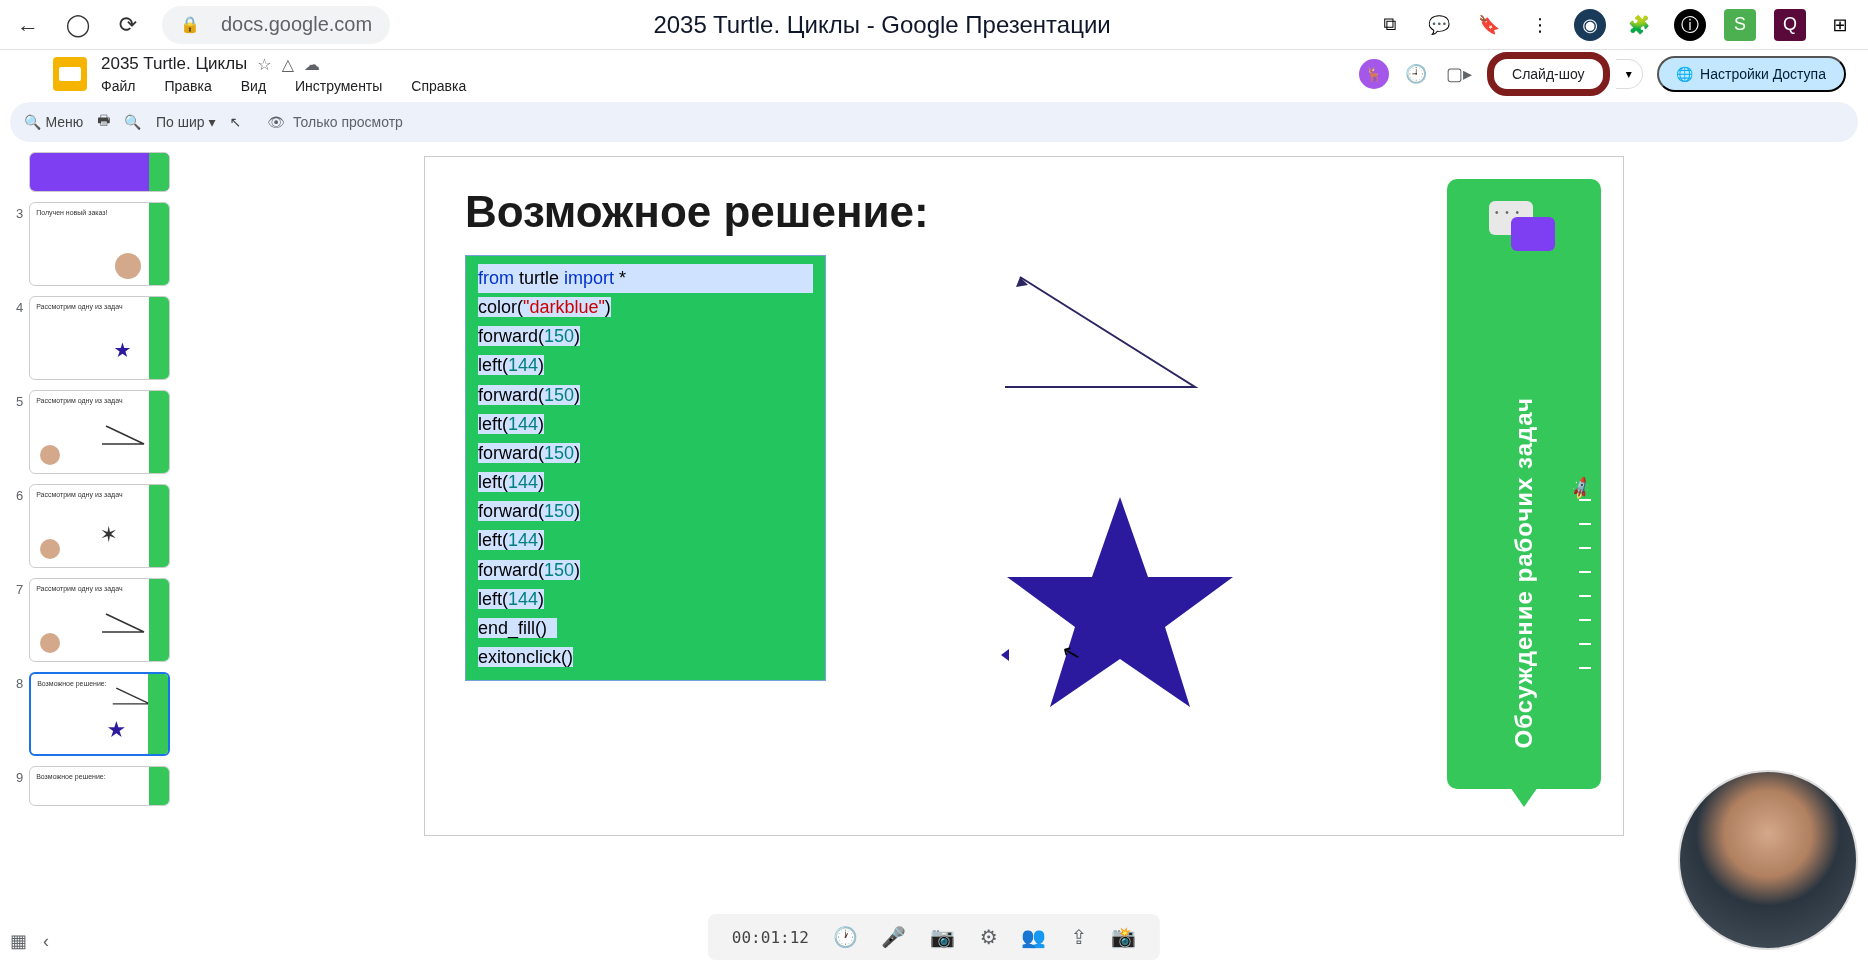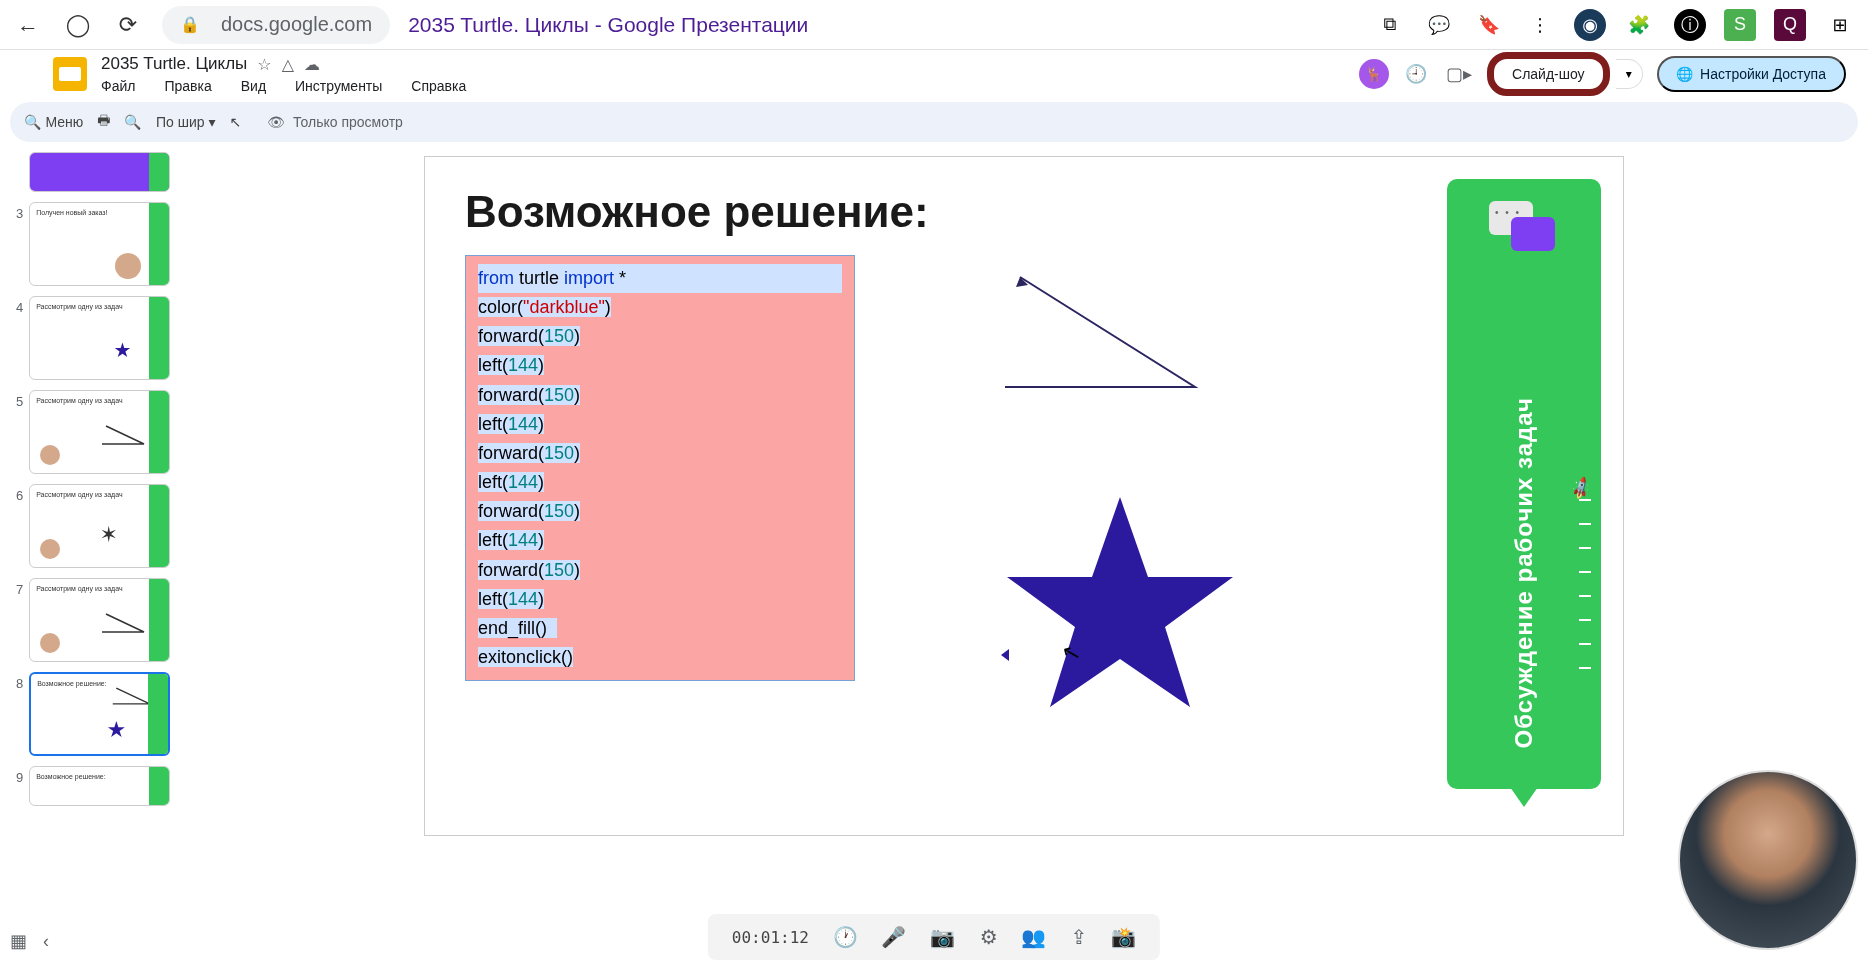--- a/index.html
+++ b/index.html
@@ -4,21 +4,21 @@
 <style>
 * { margin: 0; padding: 0; box-sizing: border-box; font-family: Arial, sans-serif; }
 body { width: 1868px; height: 960px; background: #fff; overflow: hidden; position: relative; }
 
 
 .browser-bar { height: 50px; display: flex; align-items: center; padding: 0 12px; gap: 18px; border-bottom: 1px solid #e0e0e0; }
 .nav-btn { width: 32px; height: 32px; display: flex; align-items: center; justify-content: center; font-size: 22px; color: #333; cursor: pointer; }
 .url-area { display: flex; align-items: center; gap: 10px; background: #f1f3f4; border-radius: 20px; padding: 6px 18px; height: 38px; }
 .lock { color: #5f6368; font-size: 16px; }
 .url-text { color: #5f6368; font-size: 20px; margin-left: 11px; }
-.page-title-tab { flex: 1; font-size: 21px; color: #4c1d95; }
+.page-title-tab { flex: 1; text-align: center; font-size: 24px; color: #0f172a; }
 .browser-icons { display: flex; align-items: center; gap: 18px; }
 .ext-icon { width: 32px; height: 32px; border-radius: 4px; display: flex; align-items: center; justify-content: center; font-size: 18px; }
 
 
 .app-header { height: 48px; display: flex; align-items: center; padding: 0 22px; gap: 14px; margin-left: 31px; }
 .slides-logo { width: 34px; height: 34px; background: #f5b400; border-radius: 4px; position: relative; }
 .slides-logo::after { content:""; position:absolute; left:6px; top:10px; width:22px; height:14px; background:#fff; border-radius:2px; }
 .doc-title-area { display: flex; flex-direction: column; gap: 2px; }
 .doc-title-row { display: flex; align-items: center; gap: 10px; }
 .doc-title { font-size: 17px; color: #202124; }
@@ -47,21 +47,21 @@
 .thumb-greenbar { position:absolute; right:0; top:0; width:20px; height:100%; background:#35c75a; }
 .thumb-purpletop { position:absolute; left:0; top:0; width:100%; height:40%; background:#7e3ff2; }
 .thumb-text { position:absolute; left:6px; top:6px; font-size:7px; color:#333; }
 .thumb-star { position:absolute; left:60%; top:50%; color:#2b1a9e; font-size:20px; }
 .thumb-star2 { position:absolute; left:50%; top:45%; color:#333; font-size:22px; }
 .thumb-line { position:absolute; left:50%; top:38%; width:50px; height:26px; }
 
 .canvas-area { flex: 1; display:flex; justify-content:center; padding: 10px 20px 40px; position:relative; }
 .slide { width: 1200px; height: 680px; background:#fff; border:1px solid #ccc; position:relative; padding: 30px 40px; }
 .slide-title { font-size: 44px; font-weight: 900; color:#1a1a1a; }
-.code-box { margin-top: 18px; border: 1px solid #7aa0d8; background:#fca5a5; padding: 8px 12px; width: 390px; font-family: 'Courier New', monospace; font-size: 18px; line-height: 1.62; }
+.code-box { margin-top: 18px; border: 1px solid #7aa0d8; background:#22c55e; padding: 8px 12px; width: 361px; font-family: 'Courier New', monospace; font-size: 18px; line-height: 1.62; }
 .code-line { white-space: pre; }
 .hl { background:#cfe2ff; }
 .kw { color:#0033cc; }
 .str { color:#cc0000; }
 .num { color:#008080; }
 .star-svg { position:absolute; left: 570px; top: 330px; }
 .angle-svg { position:absolute; left: 565px; top: 100px; }
 .green-panel { position:absolute; right: 22px; top: 22px; width: 154px; height: 610px; background:#35c75a; border-radius: 10px; display:flex; flex-direction:column; align-items:center; }
 .chat-bubbles { margin-top: 22px; width:70px; height:50px; position:relative; }
 .bubble1 { position:absolute; left:0; top:0; width:44px; height:34px; background:#e8e8e8; border-radius:6px; }

